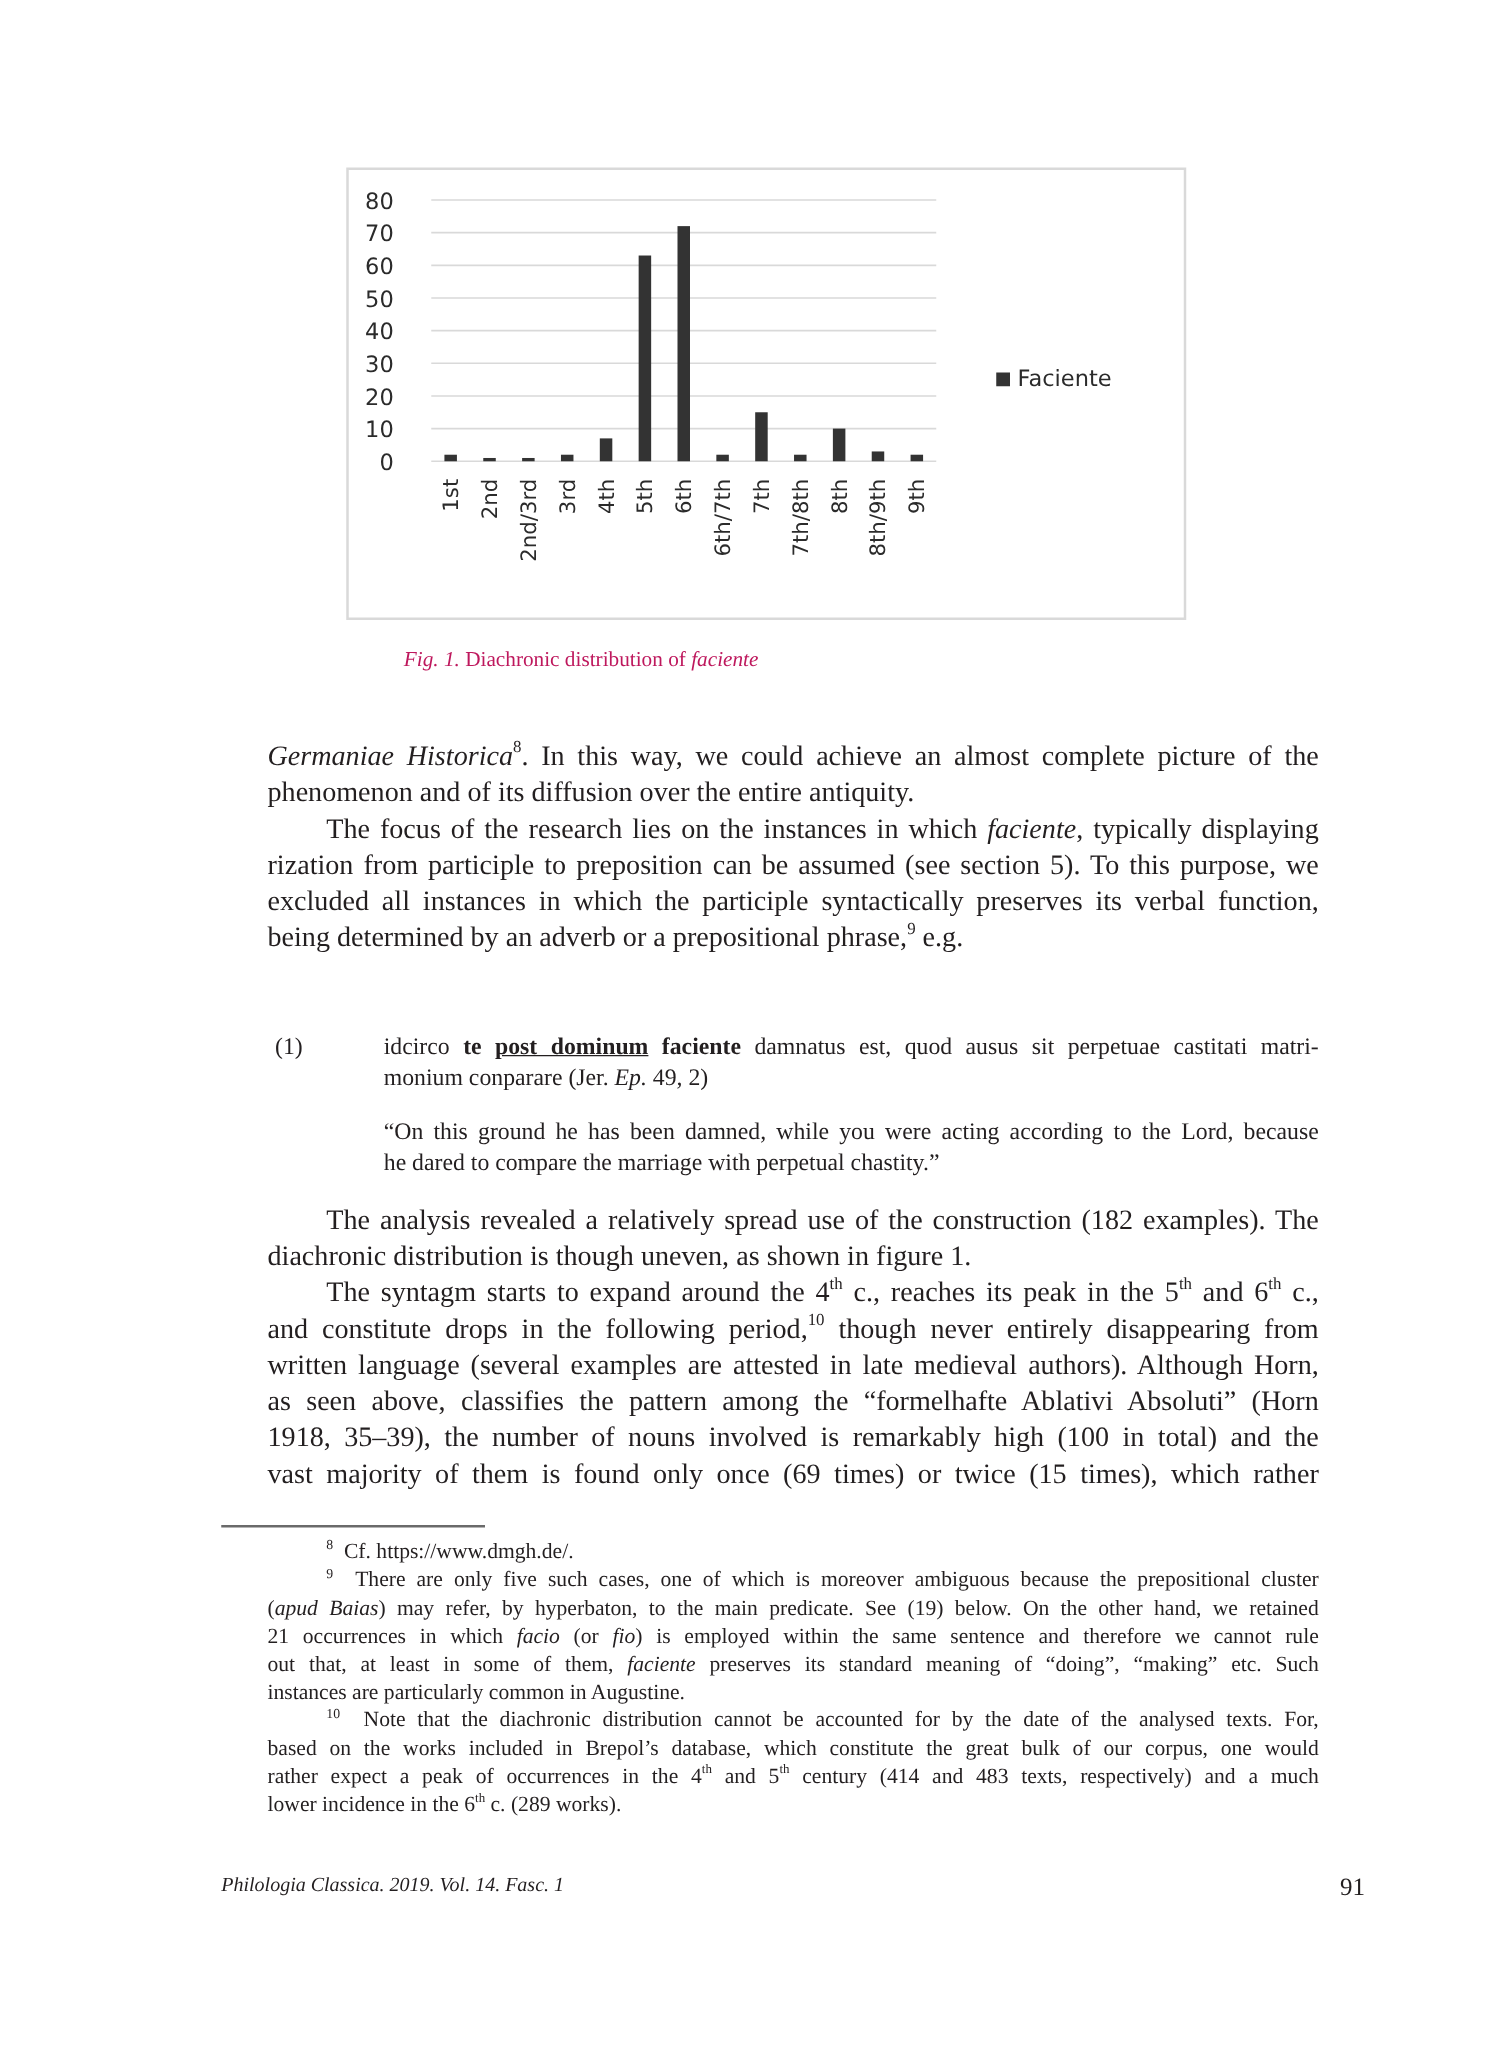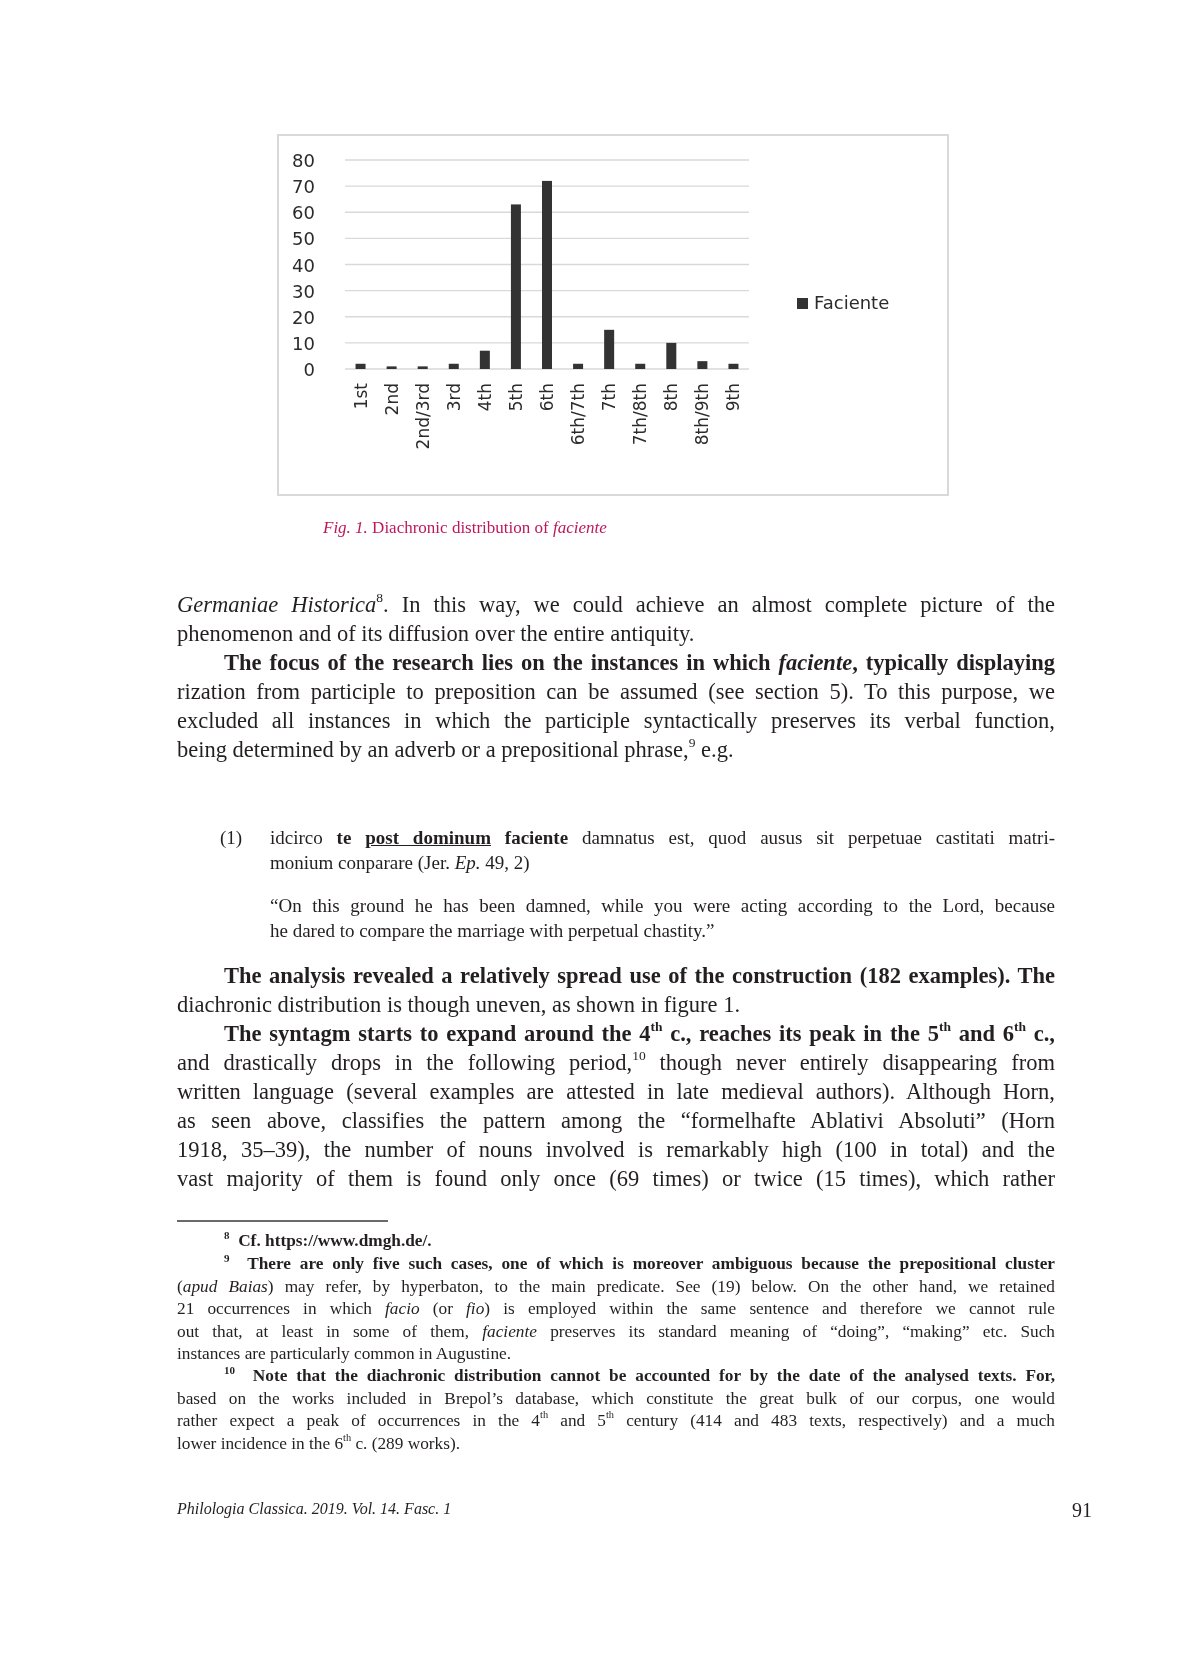--- a/index.html
+++ b/index.html
@@ -6,23 +6,23 @@
     body { width: 1200px; height: 1655px; position: relative; overflow: hidden; color: #231f20; font-family: "Liberation Serif", serif; }
 
     #chart-frame { position: absolute; left: 277px; top: 134px; width: 672px; height: 362px; border: 2px solid #d9d9d9; box-sizing: border-box; background: #fff; }
     #chart-svg { position: absolute; left: 0; top: 0; }
     #chart-svg text { font-family: "DejaVu Sans", sans-serif; fill: #2b2b2b; }
 
     #fig-caption { position: absolute; left: 323px; top: 518px; font-size: 17px; color: #be185d; }
     .it { font-style: italic; }
 
     .body-text { position: absolute; left: 177px; width: 878px; font-size: 22.5px; line-height: 29px; text-align: justify; }
-    .line { display: block; text-align-last: justify; white-space: nowrap; }
+    .line { display: block; text-align-last: justify; white-space: nowrap; margin-left: 37px; }
     .line.last { text-align-last: left; }
-    .indent { padding-left: 47px; font-weight: bold; }
+    .indent { padding-left: 47px; }
     sup { font-size: 0.6em; line-height: 0; vertical-align: 0.75em; }
 
     #example { position: absolute; left: 220px; top: 825px; width: 835px; font-size: 19px; line-height: 25px; }
     #ex-num { position: absolute; left: 0; top: 0; }
     #ex-latin { position: absolute; left: 50px; top: 0; width: 785px; }
     #ex-trans { position: absolute; left: 50px; top: 68px; width: 785px; }
     .b { font-weight: bold; }
     .u { text-decoration: underline; }
 
     #fn-rule { position: absolute; left: 177px; top: 1220px; width: 211px; height: 2px; background: #6a6a6a; }
@@ -112,21 +112,21 @@
   </div>
 </div>
 
 <div class="body-text" style="top:961px;">
   <span class="line indent">The analysis revealed a relatively spread use of the construction (182 examples). The</span>
   <span class="line last">diachronic distribution is though uneven, as shown in figure 1.</span>
 </div>
 
 <div class="body-text" style="top:1019px;">
   <span class="line indent"><span>The syntagm starts to expand around the 4</span><sup>th</sup><span> c., reaches its peak in the 5</span><sup>th</sup><span> and 6</span><sup>th</sup><span> c.,</span></span>
-  <span class="line"><span>and drastically drops in the following period,</span><sup>10</sup><span> though never entirely disappearing from</span></span>
+  <span class="line"><span>and constitute drops in the following period,</span><sup>10</sup><span> though never entirely disappearing from</span></span>
   <span class="line">written language (several examples are attested in late medieval authors). Although Horn,</span>
   <span class="line">as seen above, classifies the pattern among the “formelhafte Ablativi Absoluti” (Horn</span>
   <span class="line">1918, 35–39), the number of nouns involved is remarkably high (100 in total) and the</span>
   <span class="line">vast majority of them is found only once (69 times) or twice (15 times), which rather</span>
 </div>
 
 <div id="fn-rule"></div>
 
 <div class="footnotes" style="top:1230px;">
   <span class="line last indent"><span class="fnum">8</span>&nbsp;&nbsp;<span>Cf. https://www.dmgh.de/.</span></span>

